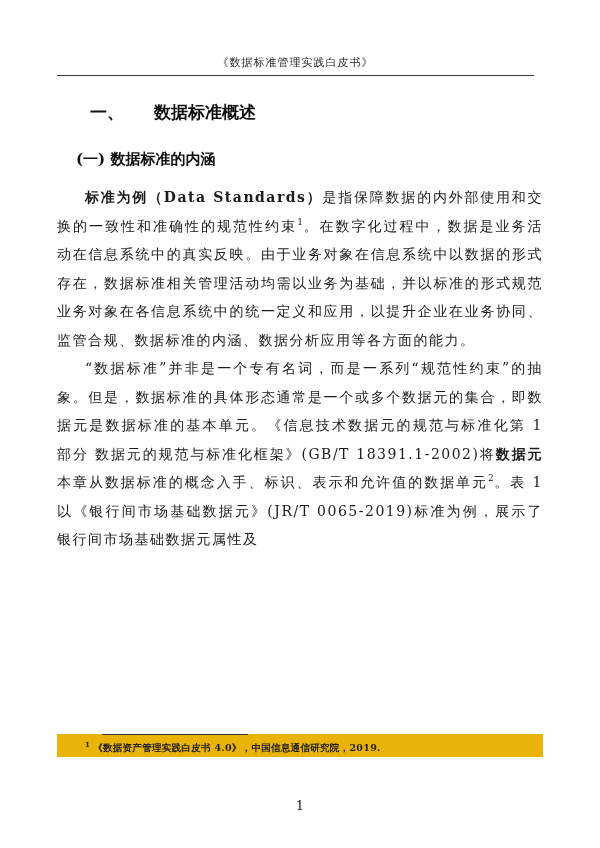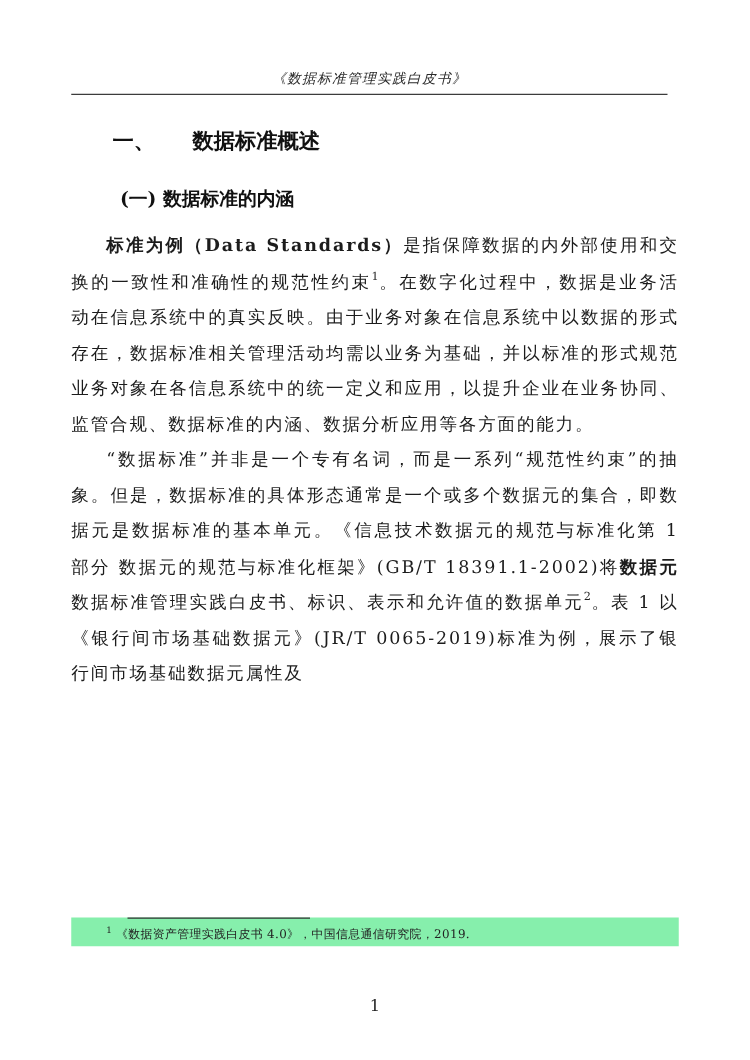--- a/index.html
+++ b/index.html
@@ -22,21 +22,20 @@
     position: absolute;
     top: 55px;
     left: 57px;
     right: 66px;
     text-align: center;
     font-size: 11px;
     letter-spacing: 1px;
     color: #2a2a2a;
     padding-bottom: 5px;
     border-bottom: 1.5px solid #3c3c3c;
-    font-style: italic;
   }
   
   .content {
     position: absolute;
     top: 92px;
     left: 57px;
     right: 57px;
     height: 640px;
     overflow: hidden;
   }
@@ -44,21 +43,21 @@
     margin: 9px 0 25px 33px;
     font-size: 17px;
     font-weight: bold;
     color: #111;
   }
   h1.chapter .num {
     display: inline-block;
     margin-right: 30px;
   }
   h2.section {
-    margin: 26px 0 14px 39px;
+    margin: 26px 0 14px 19px;
     font-size: 15px;
     font-weight: bold;
     color: #111;
   }
   p.body-para {
     margin: 0;
     font-size: 14px;
     line-height: 28.5px;
     letter-spacing: 1.5px;
     text-align: justify;
@@ -71,21 +70,22 @@
     line-height: 0;
     letter-spacing: 0;
     vertical-align: super;
   }
   
   .footnotes {
     position: absolute;
     left: 57px;
     right: 57px;
     top: 734px;
-    background: #86efac;
+    background: #eab308;
+    font-weight: bold;
   }
   .fn-sep {
     width: 146px;
     margin-left: 45px;
     margin-bottom: 5px;
     border-top: 1.5px solid #333;
   }
   .fn {
     font-size: 9.5px;
     line-height: 16.5px;
@@ -125,21 +125,21 @@
       <span class="num">一、</span><span>数据标准概述</span>
     </h1>
 
 
     <h2 class="section">
       <span>(一) 数据标准的内涵</span>
     </h2>
 
     <p class="body-para"><b>标准为例（Data Standards）</b><span>是指保障数据的内外部使用和交换的一致性和准确性的规范性约束</span><sup>1</sup><span>。在数字化过程中，数据是业务活动在信息系统中的真实反映。由于业务对象在信息系统中以数据的形式存在，数据标准相关管理活动均需以业务为基础，并以标准的形式规范业务对象在各信息系统中的统一定义和应用，以提升企业在业务协同、监管合规、数据标准的内涵、数据分析应用等各方面的能力。</span></p>
 
-    <p class="body-para"><span>“数据标准”并非是一个专有名词，而是一系列“规范性约束”的抽象。但是，数据标准的具体形态通常是一个或多个数据元的集合，即数据元是数据标准的基本单元。《信息技术数据元的规范与标准化第 1 部分 数据元的规范与标准化框架》(GB/T 18391.1-2002)将</span><b>数据元</b><span>数据标准管理实践白皮书、标识、表示和允许值的数据单元</span><sup>2</sup><span>。表 1 以《银行间市场基础数据元》(JR/T 0065-2019)标准为例，展示了银行间市场基础数据元属性及</span></p>
+    <p class="body-para"><span>“数据标准”并非是一个专有名词，而是一系列“规范性约束”的抽象。但是，数据标准的具体形态通常是一个或多个数据元的集合，即数据元是数据标准的基本单元。《信息技术数据元的规范与标准化第 1 部分 数据元的规范与标准化框架》(GB/T 18391.1-2002)将</span><b>数据元</b><span>本章从数据标准的概念入手、标识、表示和允许值的数据单元</span><sup>2</sup><span>。表 1 以《银行间市场基础数据元》(JR/T 0065-2019)标准为例，展示了银行间市场基础数据元属性及</span></p>
 
   </div>
 
   <div class="footnotes">
     <div class="fn-sep"></div>
     <div class="fn"><sup>1</sup><span>《数据资产管理实践白皮书 4.0》，中国信息通信研究院，2019.</span></div>
   </div>
 
   <div class="page-number">1</div>
 

